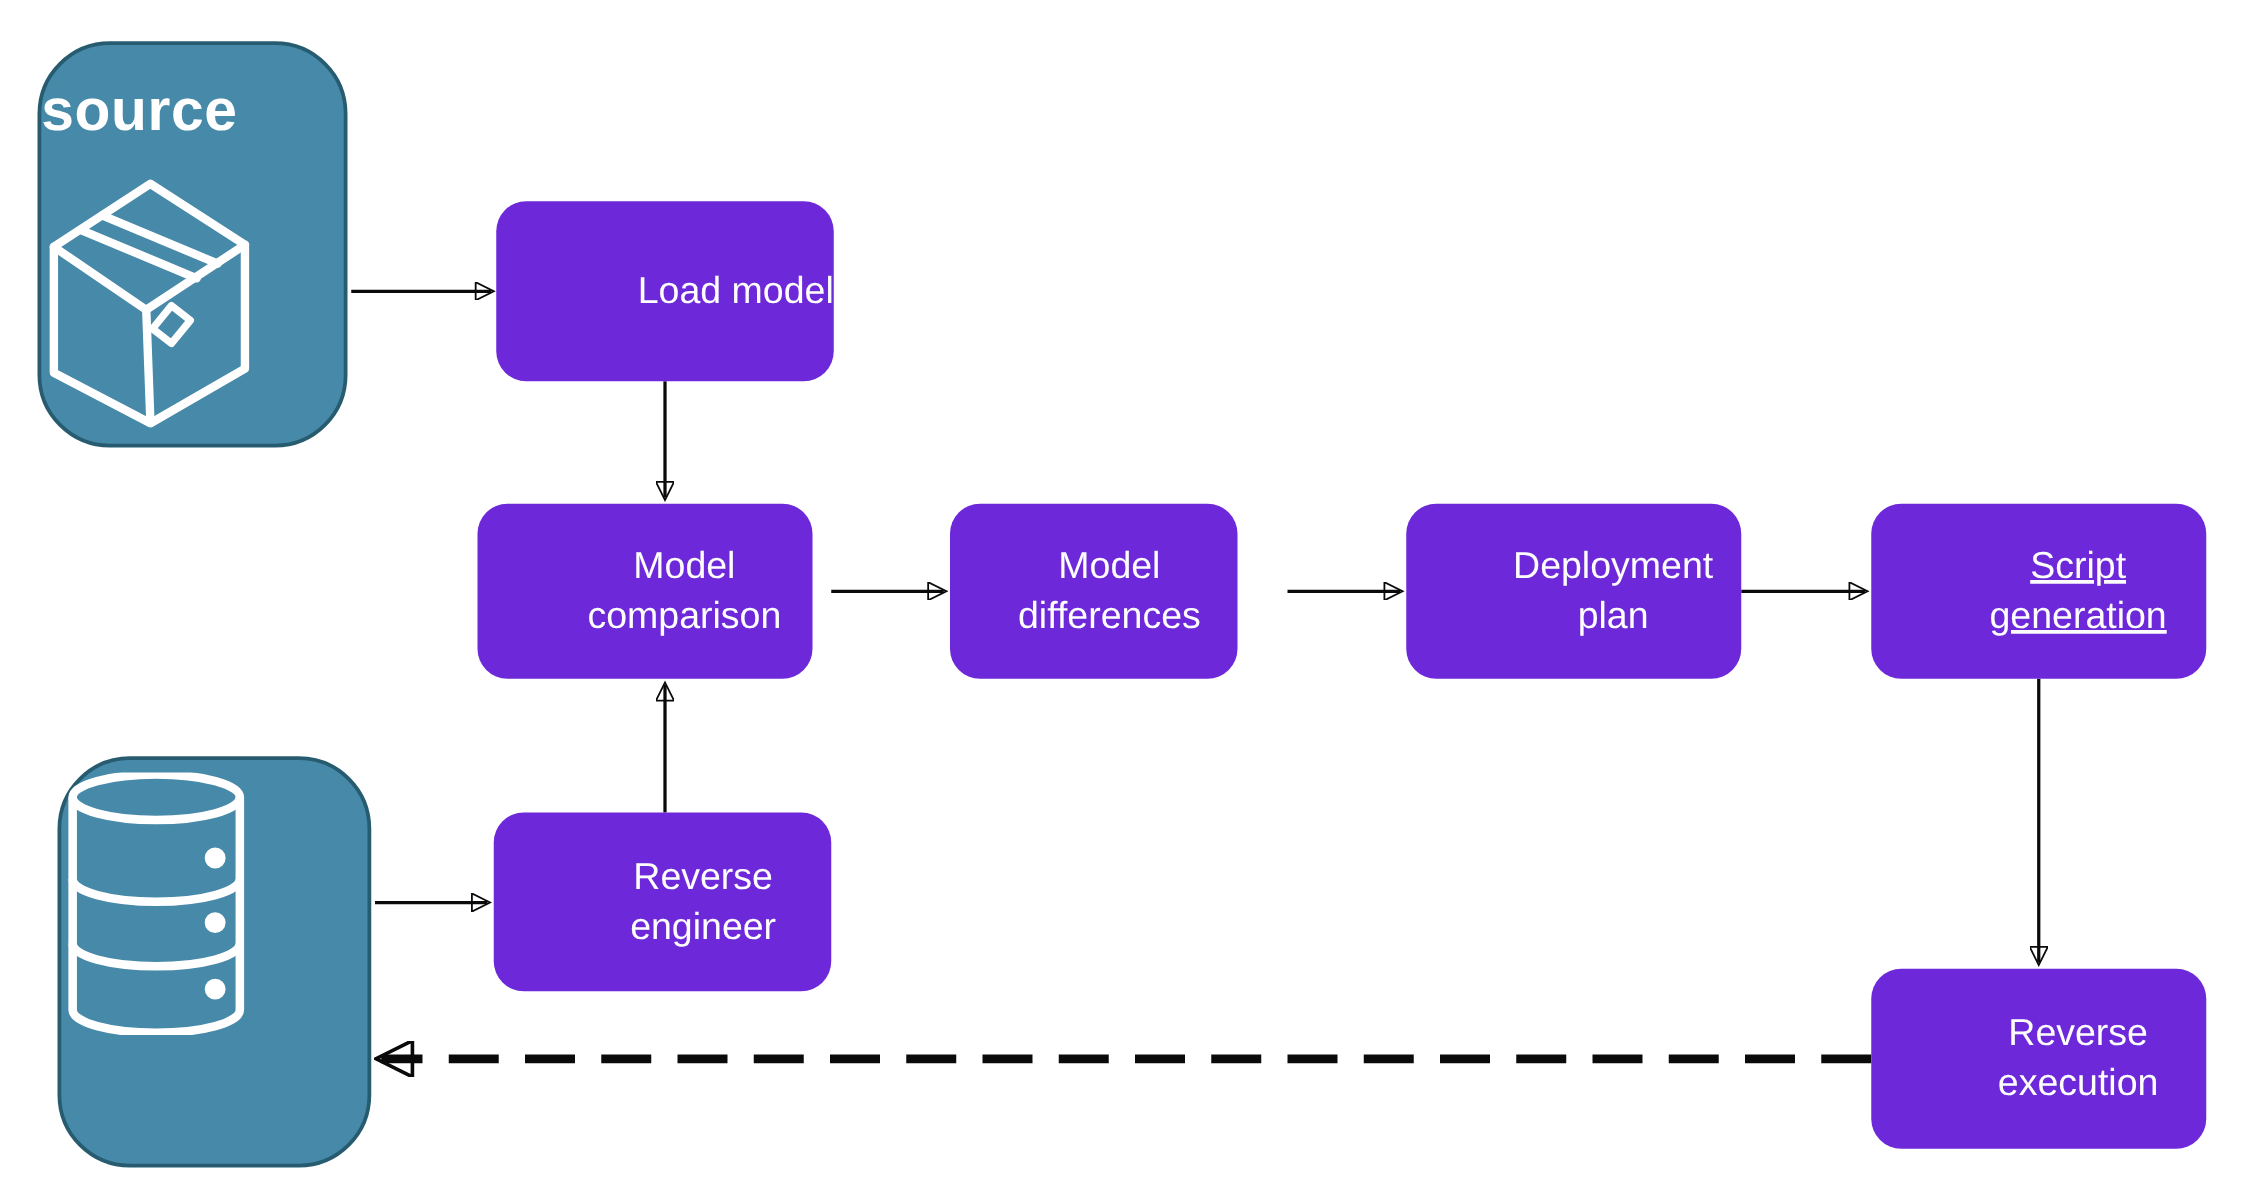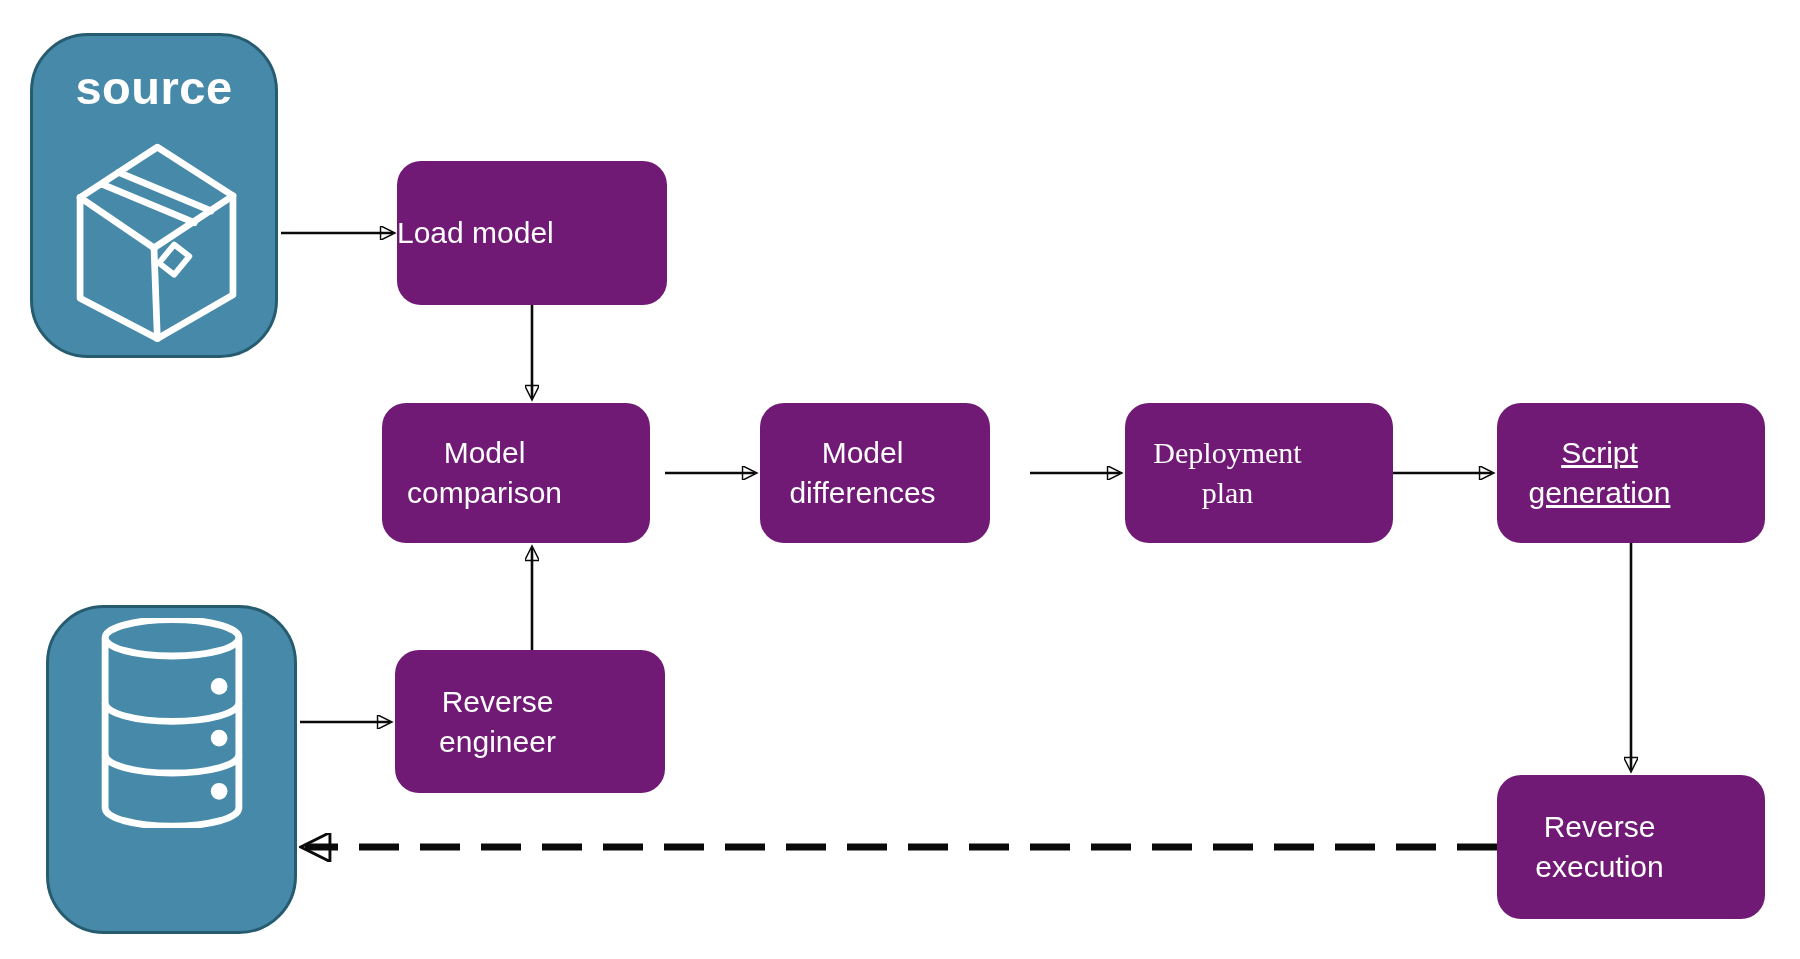--- a/index.html
+++ b/index.html
@@ -20,50 +20,50 @@
     left: 0; top: 0;
     width: 1800px; height: 959px;
   }
   .arrows path { fill: none; stroke: #0a0a0a; }
   .conn-thin   { stroke-width: 2.6px; }
   .conn-dashed { stroke-width: 7px; stroke-dasharray: 40 21; }
 
   
   .node {
     position: absolute;
-    background: #701a75;
+    background: #6d28d9;
     border-radius: 24px;
     color: #fdfdfe;
     display: flex;
     align-items: center;
-    justify-content: flex-start;
+    justify-content: flex-end;
     text-align: center;
     font-size: 30px;
     line-height: 40px;
   }
   .node .lbl { max-width: 205px; }
 
   #n-load-model        { left: 397px;  top: 161px; width: 270px; height: 144px; }
   #n-model-comparison  { left: 382px;  top: 403px; width: 268px; height: 140px; }
   #n-model-differences { left: 760px;  top: 403px; width: 230px; height: 140px; }
-  #n-deployment-plan   { left: 1125px; top: 403px; width: 268px; height: 140px; font-family: Liberation Serif, serif; }
+  #n-deployment-plan   { left: 1125px; top: 403px; width: 268px; height: 140px; }
   #n-script-generation { left: 1497px; top: 403px; width: 268px; height: 140px; text-decoration: underline; }
   #n-reverse-engineer  { left: 395px;  top: 650px; width: 270px; height: 143px; }
   #n-script-execution  { left: 1497px; top: 775px; width: 268px; height: 144px; }
 
   
   .endpoint {
     position: absolute;
     background: #4789A8;
     border: 3px solid #275C70;
     border-radius: 58px;
     color: #ffffff;
     display: flex;
     flex-direction: column;
-    align-items: center;
+    align-items: flex-start;
   }
   #ep-source { left: 30px; top: 33px;  width: 248px; height: 325px; }
   #ep-target { left: 46px; top: 605px; width: 251px; height: 329px; }
 
   .ep-label {
     font-weight: bold;
     font-size: 47px;
     margin-top: 24px;
     letter-spacing: 0.5px;
   }

